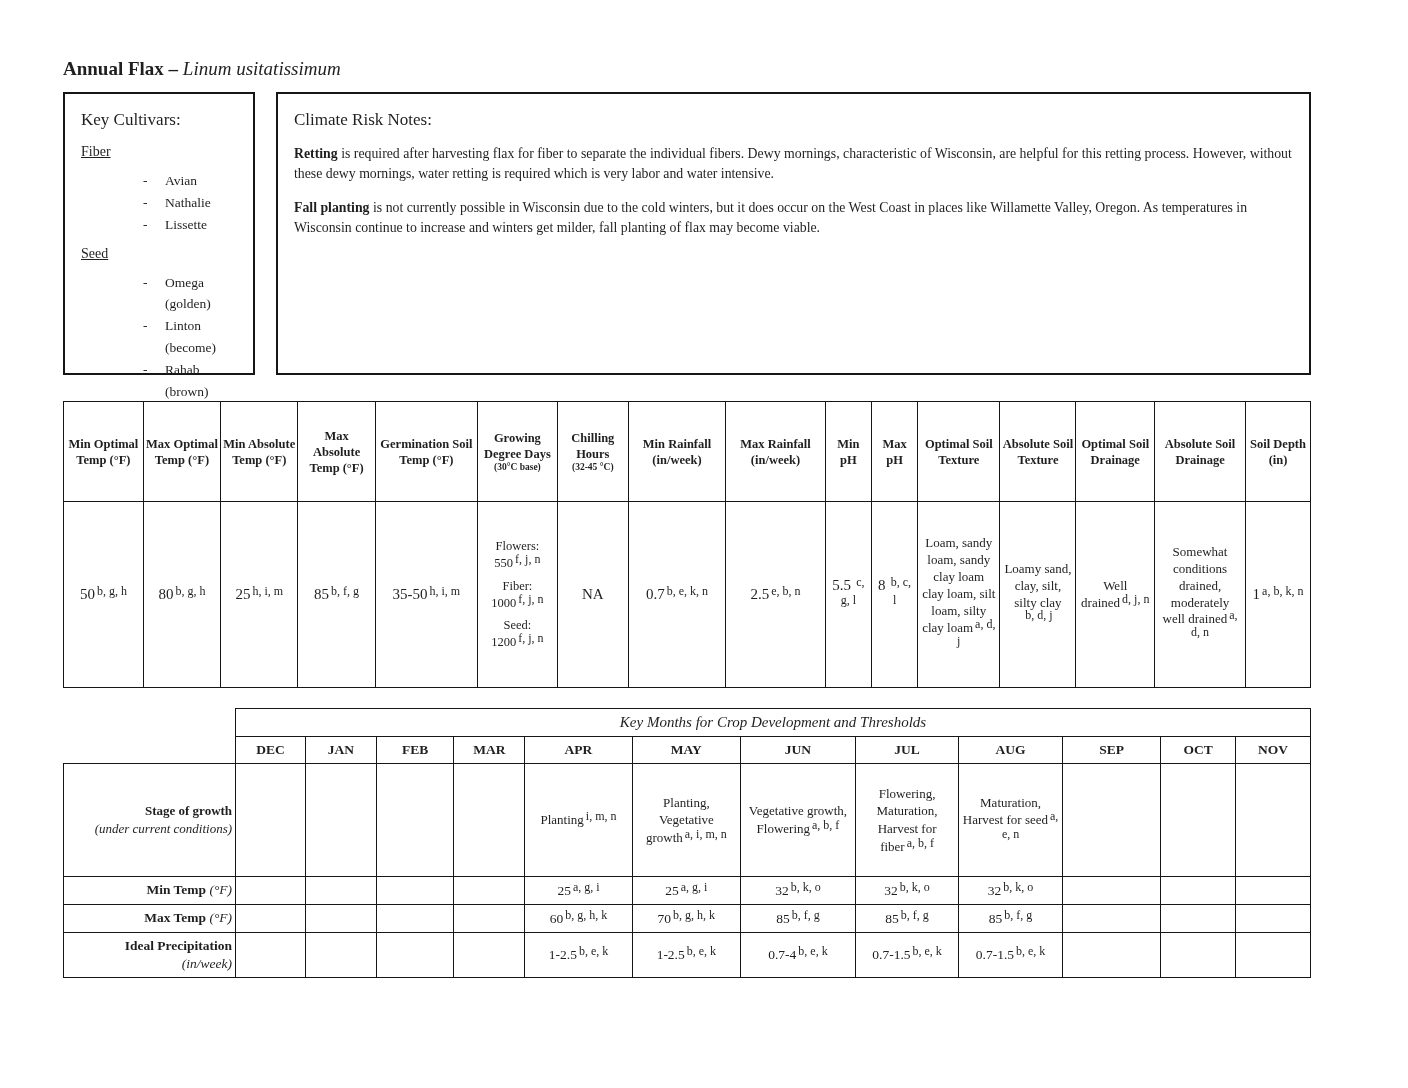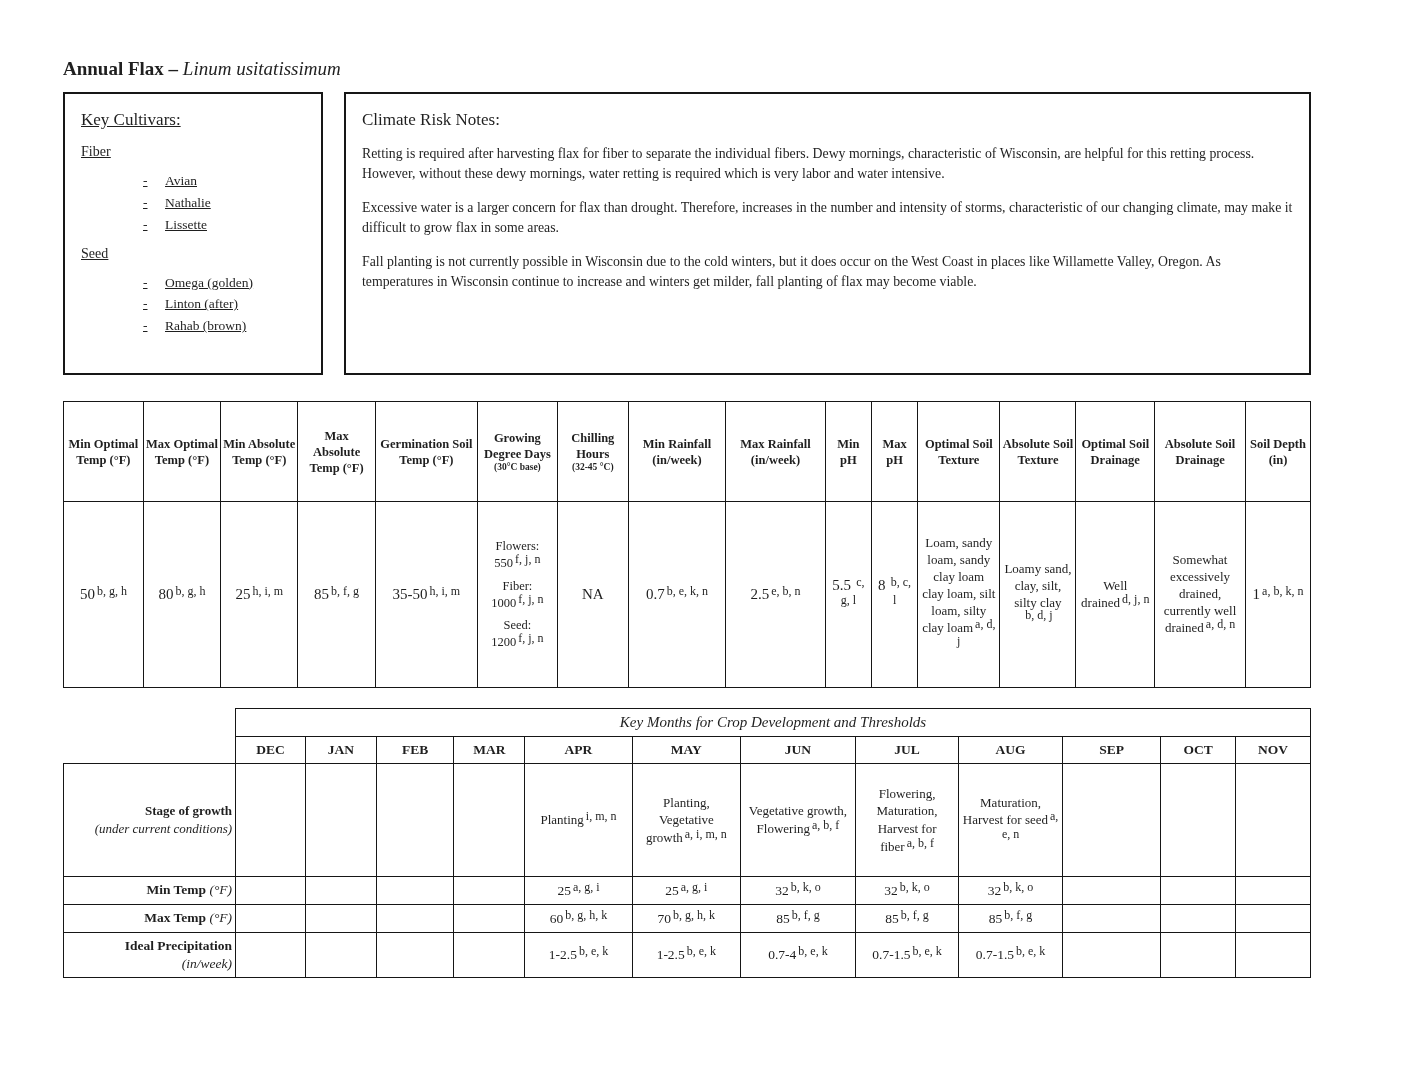--- a/index.html
+++ b/index.html
@@ -12,29 +12,29 @@
   .page { padding:58px 97px 0 63px; }
 
   
   .doc-title { font-size:19px; margin-bottom:12px; }
   .doc-title .t-bold { font-weight:bold; }
   .doc-title .t-italic { font-style:italic; }
 
   
   .boxes { display:flex; gap:21px; height:283px; margin-bottom:26px; }
   .box { border:2px solid #161616; padding:14px 16px; }
-  .cultivars-box { width:260px; flex:none;text-decoration:underline; }
+  .cultivars-box { width:192px; flex:none; }
   .notes-box { flex:1; }
   .box-heading { font-size:17px; margin:2px 0 14px 0; }
   .group-label { font-size:14px; text-decoration:underline; margin:10px 0 10px 0; }
   .cultivar-list { margin:0 0 4px 0; }
   .cultivar-item { display:flex; font-size:13.5px; line-height:1.62; }
   .cultivar-item .dash { width:22px; margin-left:62px; flex:none; }
   .note-para { font-size:13.8px; line-height:1.42; margin:0 0 15px 0; text-align:left; }
-  .note-para .lead { font-weight:normal;margin-top:9px; }
+  .note-para .lead { font-weight:bold;margin-top:9px; }
 
   
   table { border-collapse:collapse; width:100%; table-layout:fixed; }
   td, th { border:1.5px solid #161616; text-align:center; vertical-align:middle;
            padding:2px 3px; overflow:hidden; }
   .sup { font-size:12px; position:relative; top:-4px; margin-left:2px; letter-spacing:0; }
 
   
   .main-table { margin-bottom:20px; }
   .main-table .group-hdr { font-style:italic; font-size:16px; height:30px; font-weight:normal; }
@@ -85,33 +85,32 @@
           </div>
       </div>
       <div class="group-label">Seed</div>
       <div class="cultivar-list">
         <div class="cultivar-item">
             <span class="dash">-</span>
             <span>Omega (golden)</span>
           </div>
         <div class="cultivar-item">
             <span class="dash">-</span>
-            <span>Linton (after)</span>
+            <span>Linton (become)</span>
           </div>
         <div class="cultivar-item">
             <span class="dash">-</span>
             <span>Rahab (brown)</span>
           </div>
       </div>
     </div>
 
     <div class="box notes-box">
       <div class="box-heading">Climate Risk Notes:</div>
       <p class="note-para"><span class="lead">Retting</span><span> is required after harvesting flax for fiber to separate the individual fibers. Dewy mornings, characteristic of Wisconsin, are helpful for this retting process. However, without these dewy mornings, water retting is required which is very labor and water intensive.</span></p>
-      <p class="note-para"><span class="lead">Excessive water</span><span> is a larger concern for flax than drought. Therefore, increases in the number and intensity of storms, characteristic of our  changing climate, may make it difficult to grow flax in some areas.</span></p>
       <p class="note-para"><span class="lead">Fall planting</span><span> is not currently possible in Wisconsin due to the cold winters, but it does occur on the West Coast in places like Willamette Valley, Oregon. As temperatures in Wisconsin continue to increase and winters get milder, fall planting of flax may become viable.</span></p>
     </div>
 
   </div>
 
   <table class="main-table">
     <colgroup>
       <col style="width:6.4%">
         <col style="width:6.2%">
         <col style="width:6.2%">
@@ -160,21 +159,21 @@
         <div class="gdd-group"><span>Seed:</span><br><span>1200</span><span class="sup">f, j, n</span></div>
       </td>
       <td><span class="num">NA</span></td>
       <td><span class="num">0.7</span><span class="sup">b, e, k, n</span></td>
       <td><span class="num">2.5</span><span class="sup">e, b, n</span></td>
       <td><span class="num">5.5</span> <span class="sup">c, g, l</span></td>
       <td><span class="num">8</span> <span class="sup">b, c, l</span></td>
       <td class="small-txt"><span>Loam, sandy loam, sandy clay loam clay loam, silt loam, silty clay loam</span><span class="sup">a, d, j</span></td>
       <td class="small-txt"><span>Loamy sand, clay, silt, silty clay</span><br><span class="sup">b, d, j</span></td>
       <td class="small-txt"><span>Well drained</span><span class="sup">d, j, n</span></td>
-      <td class="small-txt"><span>Somewhat excessively drained, currently well drained</span><span class="sup">a, d, n</span></td>
+      <td class="small-txt"><span>Somewhat conditions drained, moderately well drained</span><span class="sup">a, d, n</span></td>
       <td><span class="num">1</span><span class="sup">a, b, k, n</span></td>
     </tr>
   </tbody>
     </table>
 
   <table class="months-table">
     <colgroup>
       <col style="width:13.8%">
         <col style="width:5.6%">
         <col style="width:5.7%">

